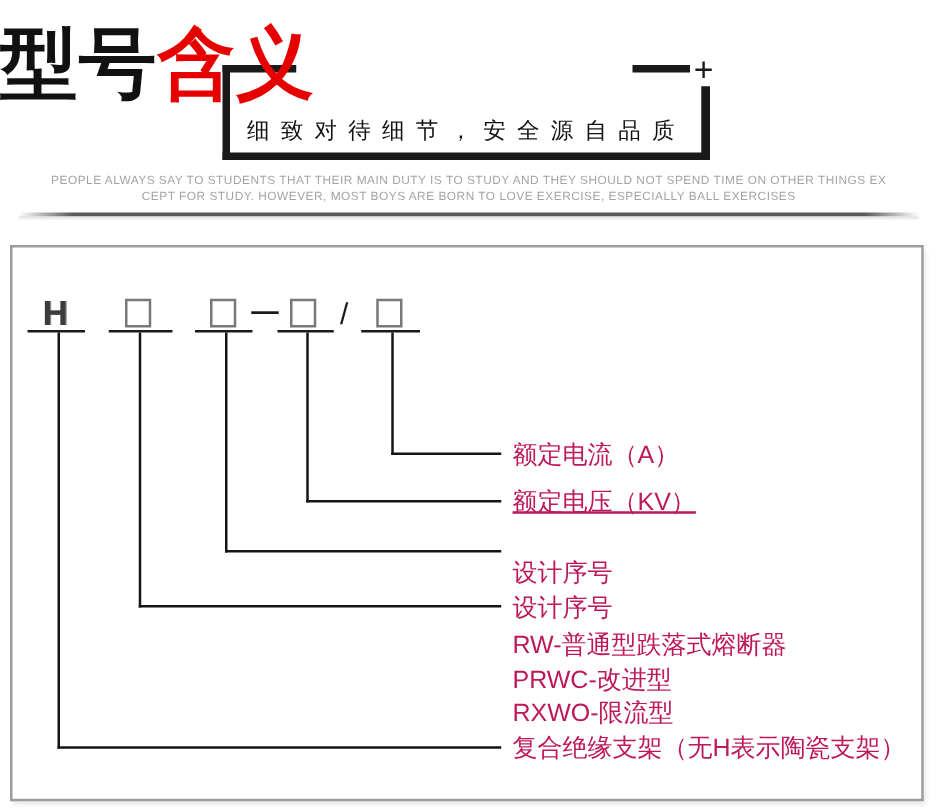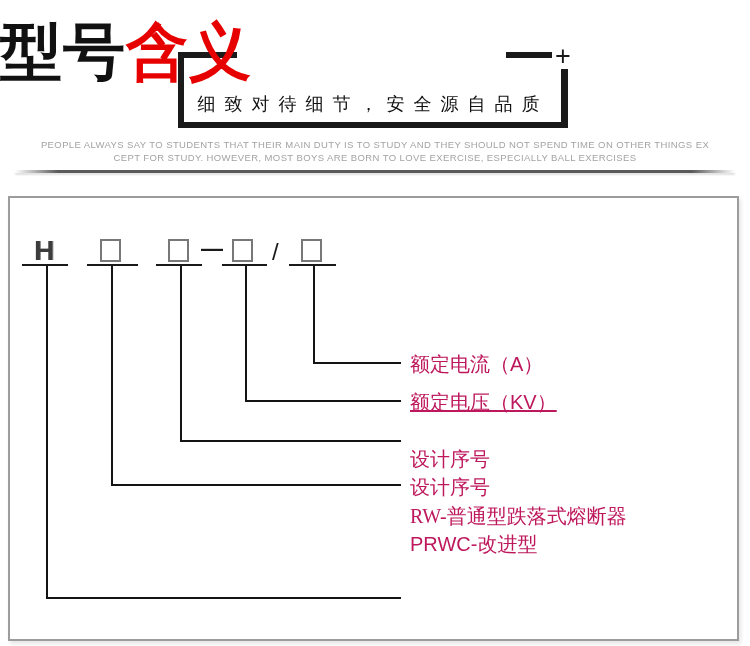--- a/index.html
+++ b/index.html
@@ -111,21 +111,21 @@
 
   .callout {
     position: absolute; left: 410px;
     font-size: 20px; line-height: 23px; color: #be185d;
     white-space: nowrap;
   }
   .lab-current { top: 353px; }
   .lab-voltage { top: 391px; text-decoration: underline; }
   .lab-serial  { top: 436px; margin-top: 12px; }
   .lab-type    { top: 476px; }
-  .lab-type-1  { top: 505px; font-family: Liberation Serif, serif; }
+  .lab-type-1  { top: 505px; }
   .lab-type-2  { top: 533px; }
   .lab-type-3  { top: 560px; }
   .lab-bracket { top: 588px; }
 </style>
 </head>
 <body>
 
 <div class="page">
 
   <div class="frame-seg seg-top-left"></div>
@@ -168,14 +168,16 @@
   <div class="connector conn-serial"></div>
   <div class="connector conn-volt"></div>
   <div class="connector conn-curr"></div>
 
   <div class="callout lab-current">额定电流（A）</div>
   <div class="callout lab-voltage">额定电压（KV）</div>
   <div class="callout lab-serial">设计序号</div>
   <div class="callout lab-type">设计序号</div>
   <div class="callout lab-type-1">RW-普通型跌落式熔断器</div>
   <div class="callout lab-type-2">PRWC-改进型</div>
+  <div class="callout lab-type-3">RXWO-限流型</div>
+  <div class="callout lab-bracket">复合绝缘支架（无H表示陶瓷支架）</div>
 
 </div>
 
 </body></html>

